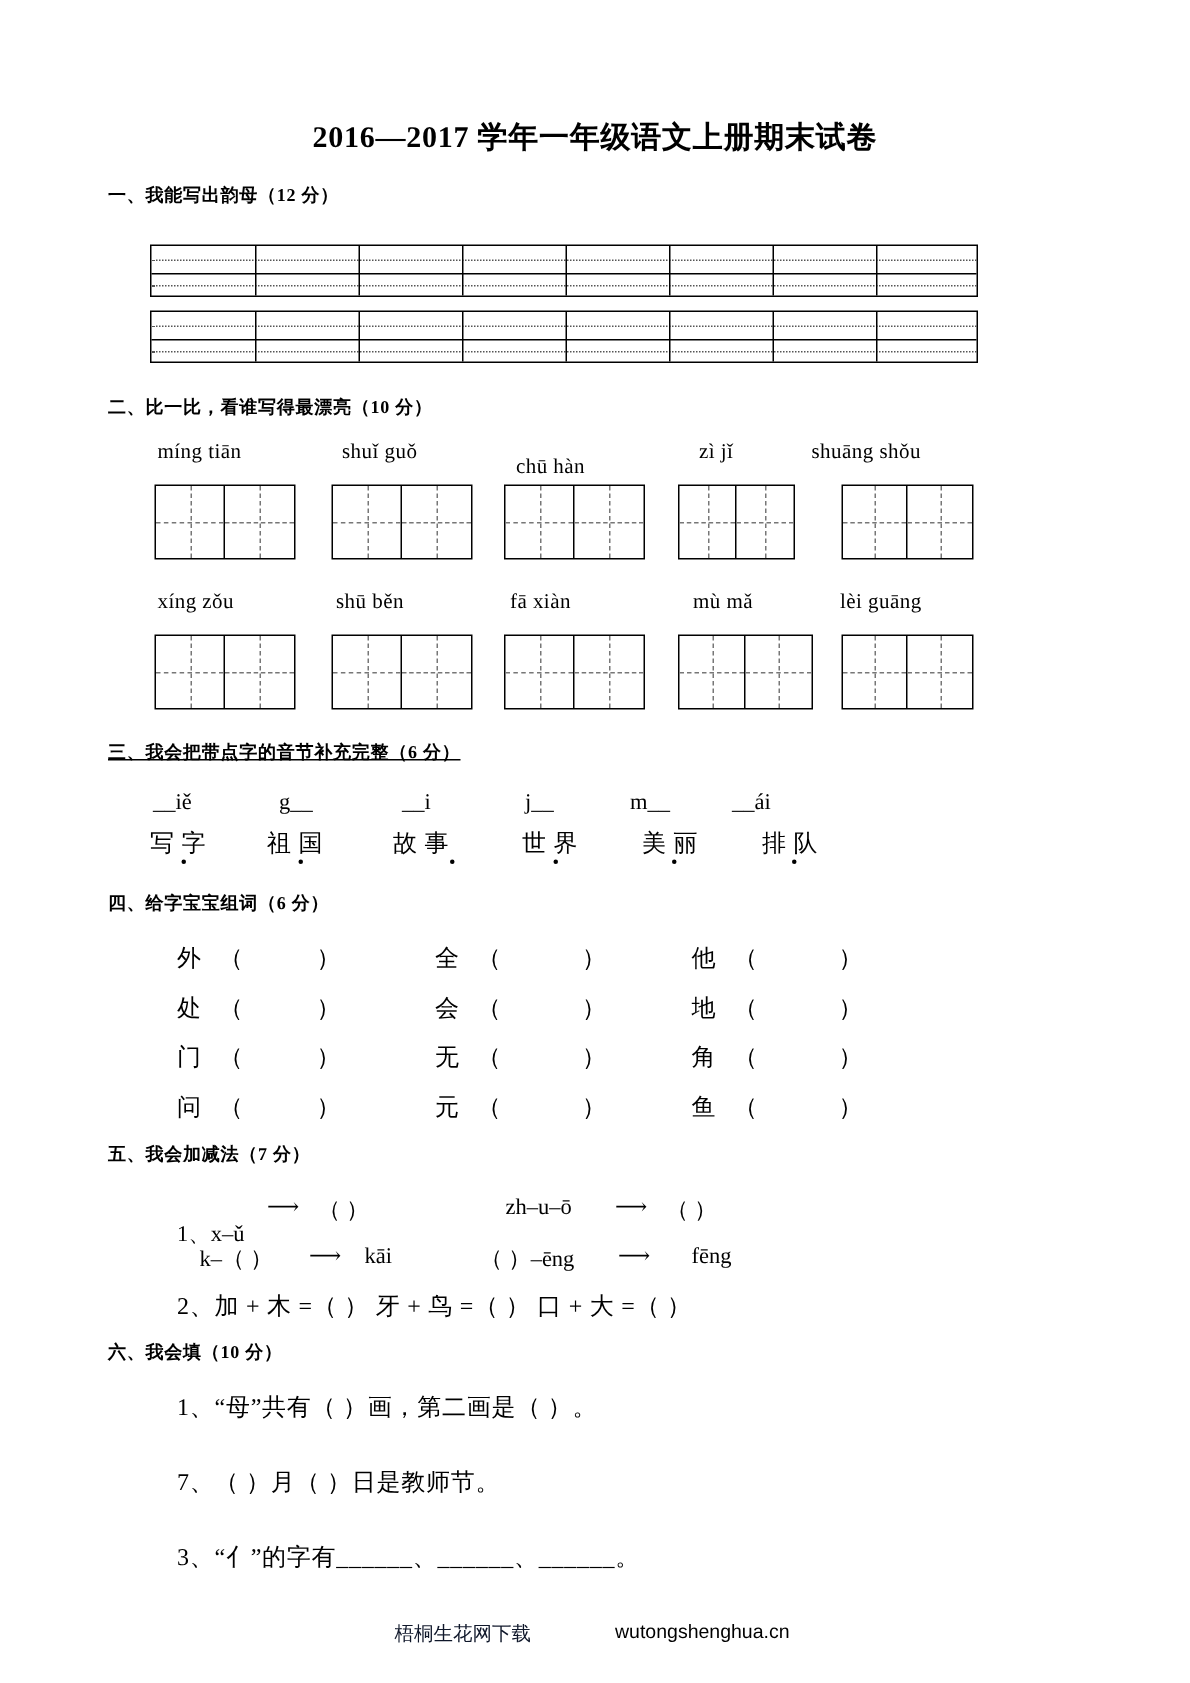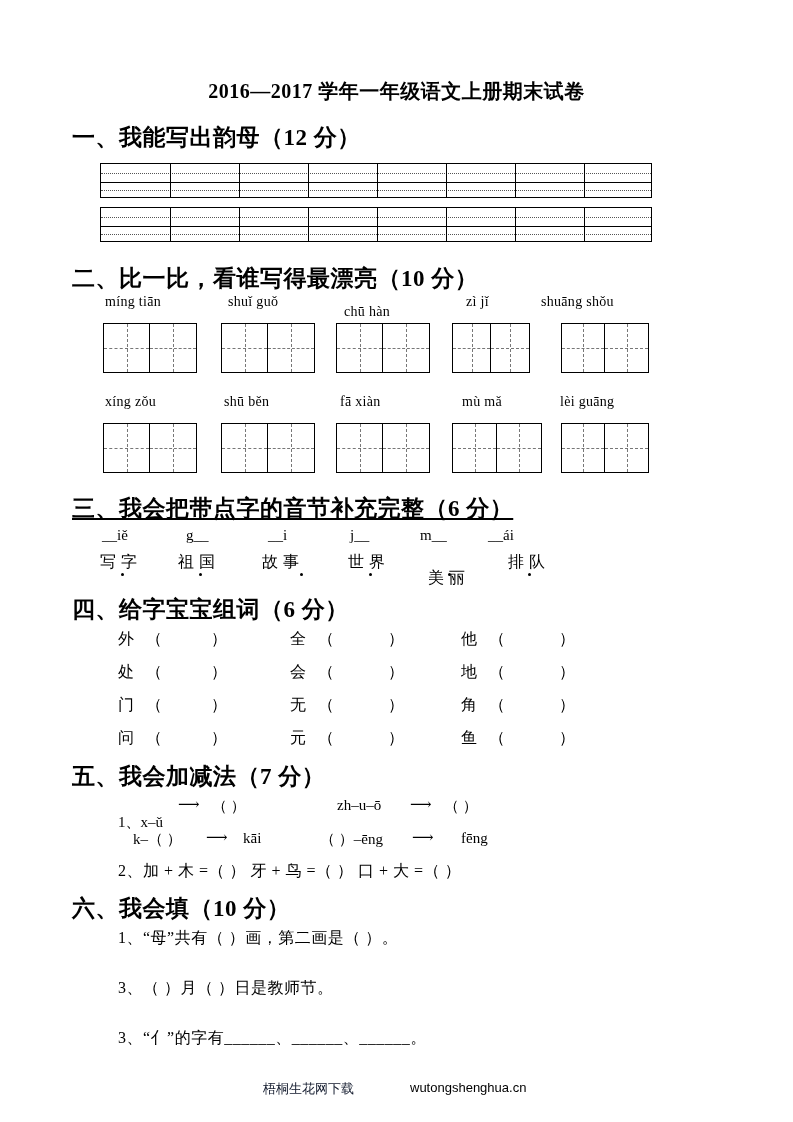--- a/index.html
+++ b/index.html
@@ -22,21 +22,21 @@
     position: absolute;
     left: 0; top: 78px;
     width: 793px;
     text-align: center;
     font-size: 20px;
     font-weight: bold;
     letter-spacing: 0.5px;
   }
   .sec-head {
     position: absolute;
-    font-size: 23px;
+    font-size: 12px;
     font-weight: bold;
     letter-spacing: 0.5px;
   }
   
   .pinyin-grid {
     position: absolute;
     box-sizing: border-box;
     border: 1.3px solid #000;
     background: #fff;
   }
@@ -282,21 +282,21 @@
   <div class="txt-sm" style="left:186px; top:527px;">g__</div>
   <div class="txt-sm" style="left:268px; top:527px;">__i</div>
   <div class="txt-sm" style="left:350px; top:527px;">j__</div>
   <div class="txt-sm" style="left:420px; top:527px;">m__</div>
   <div class="txt-sm" style="left:488px; top:527px;">__ái</div>
 
   <div class="txt" style="left:100px; top:552px;">写 字</div>
   <div class="txt" style="left:178px; top:552px;">祖 国</div>
   <div class="txt" style="left:262px; top:552px;">故 事</div>
   <div class="txt" style="left:348px; top:552px;">世 界</div>
-  <div class="txt" style="left:428px; top:552px;margin-top:16px;">美 丽</div>
+  <div class="txt" style="left:428px; top:552px;">美 丽</div>
   <div class="txt" style="left:508px; top:552px;">排 队</div>
 
   <div class="dot" style="left:121px; top:573px;"></div>
   <div class="dot" style="left:199px; top:573px;"></div>
   <div class="dot" style="left:300px; top:573px;"></div>
   <div class="dot" style="left:369px; top:573px;"></div>
   <div class="dot" style="left:448px; top:573px;"></div>
   <div class="dot" style="left:528px; top:573px;"></div>
 
   <div class="sec-head" style="left:72px; top:594px;">四、给字宝宝组词（6 分）</div>
@@ -355,19 +355,19 @@
   <div class="txt-sm" style="left:243px; top:830px;">kāi</div>
   <div class="txt-sm" style="left:320px; top:830px;">（   ）–ēng</div>
   <div class="arrow" style="left:412px; top:828px;">⟶</div>
   <div class="txt-sm" style="left:461px; top:830px;">fēng</div>
 
   <div class="txt" style="left:118px; top:861px;">2、加 + 木 =（     ）    牙 + 鸟 =（     ）  口 + 大 =（     ）</div>
 
   <div class="sec-head" style="left:72px; top:893px;">六、我会填（10 分）</div>
 
   <div class="txt" style="left:118px; top:928px;">1、“母”共有（    ）画，第二画是（    ）。</div>
-  <div class="txt" style="left:118px; top:978px;">3、（    ）月（    ）日是教师节。</div>
+  <div class="txt" style="left:118px; top:978px;">7、（    ）月（    ）日是教师节。</div>
   <div class="txt" style="left:118px; top:1028px;">3、“亻”的字有______、______、______。</div>
 
   <div class="footer-left">梧桐生花网下载</div>
   <div class="footer-right">wutongshenghua.cn</div>
 
 </div>
 
 </body></html>

